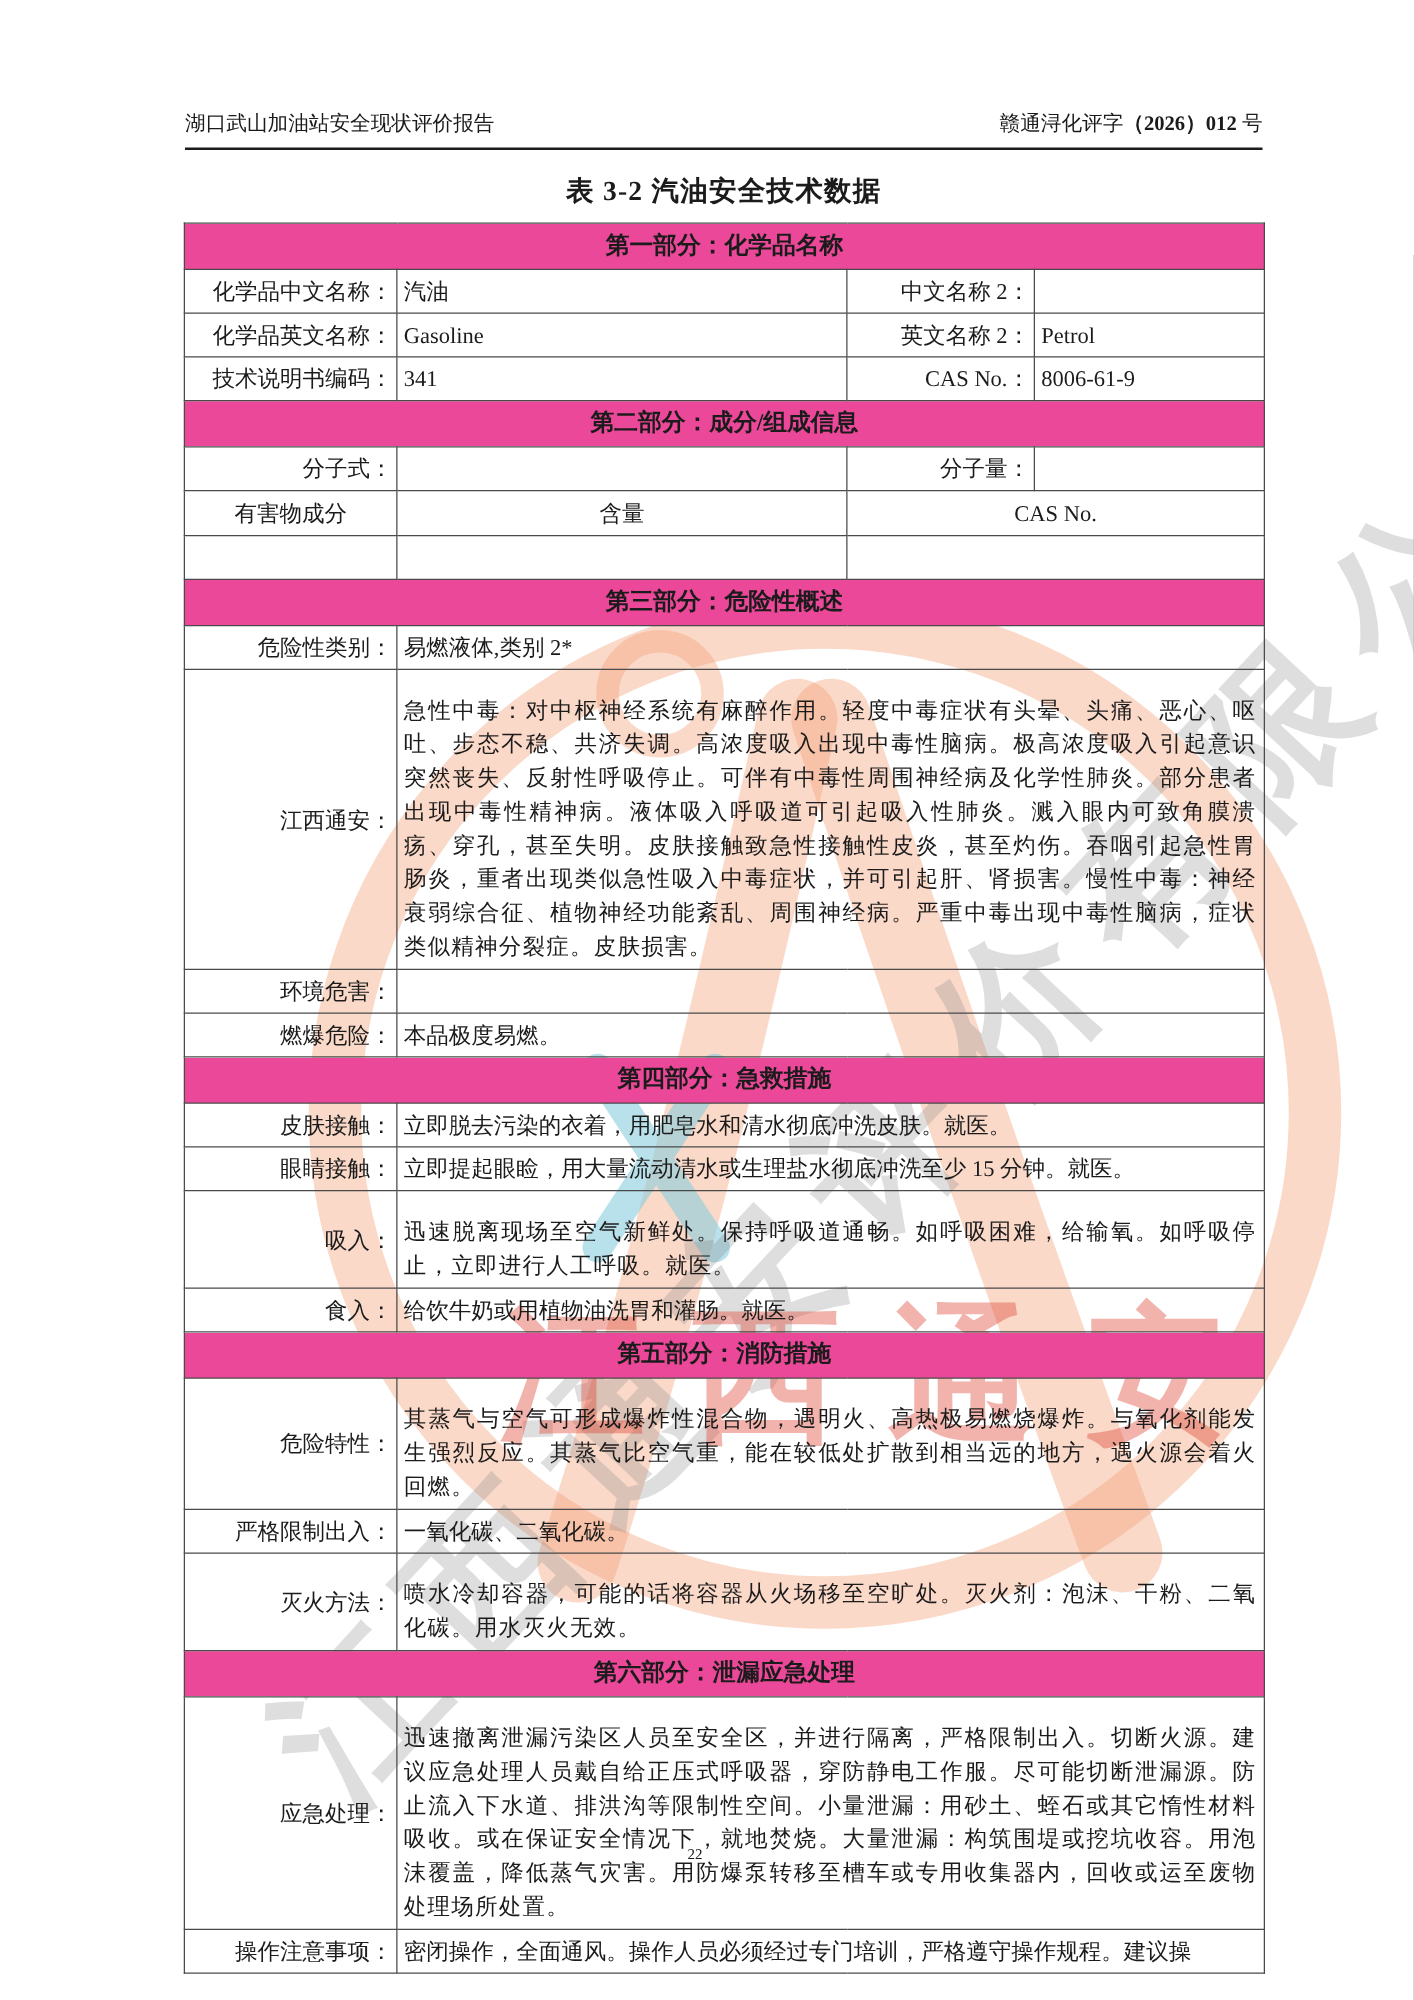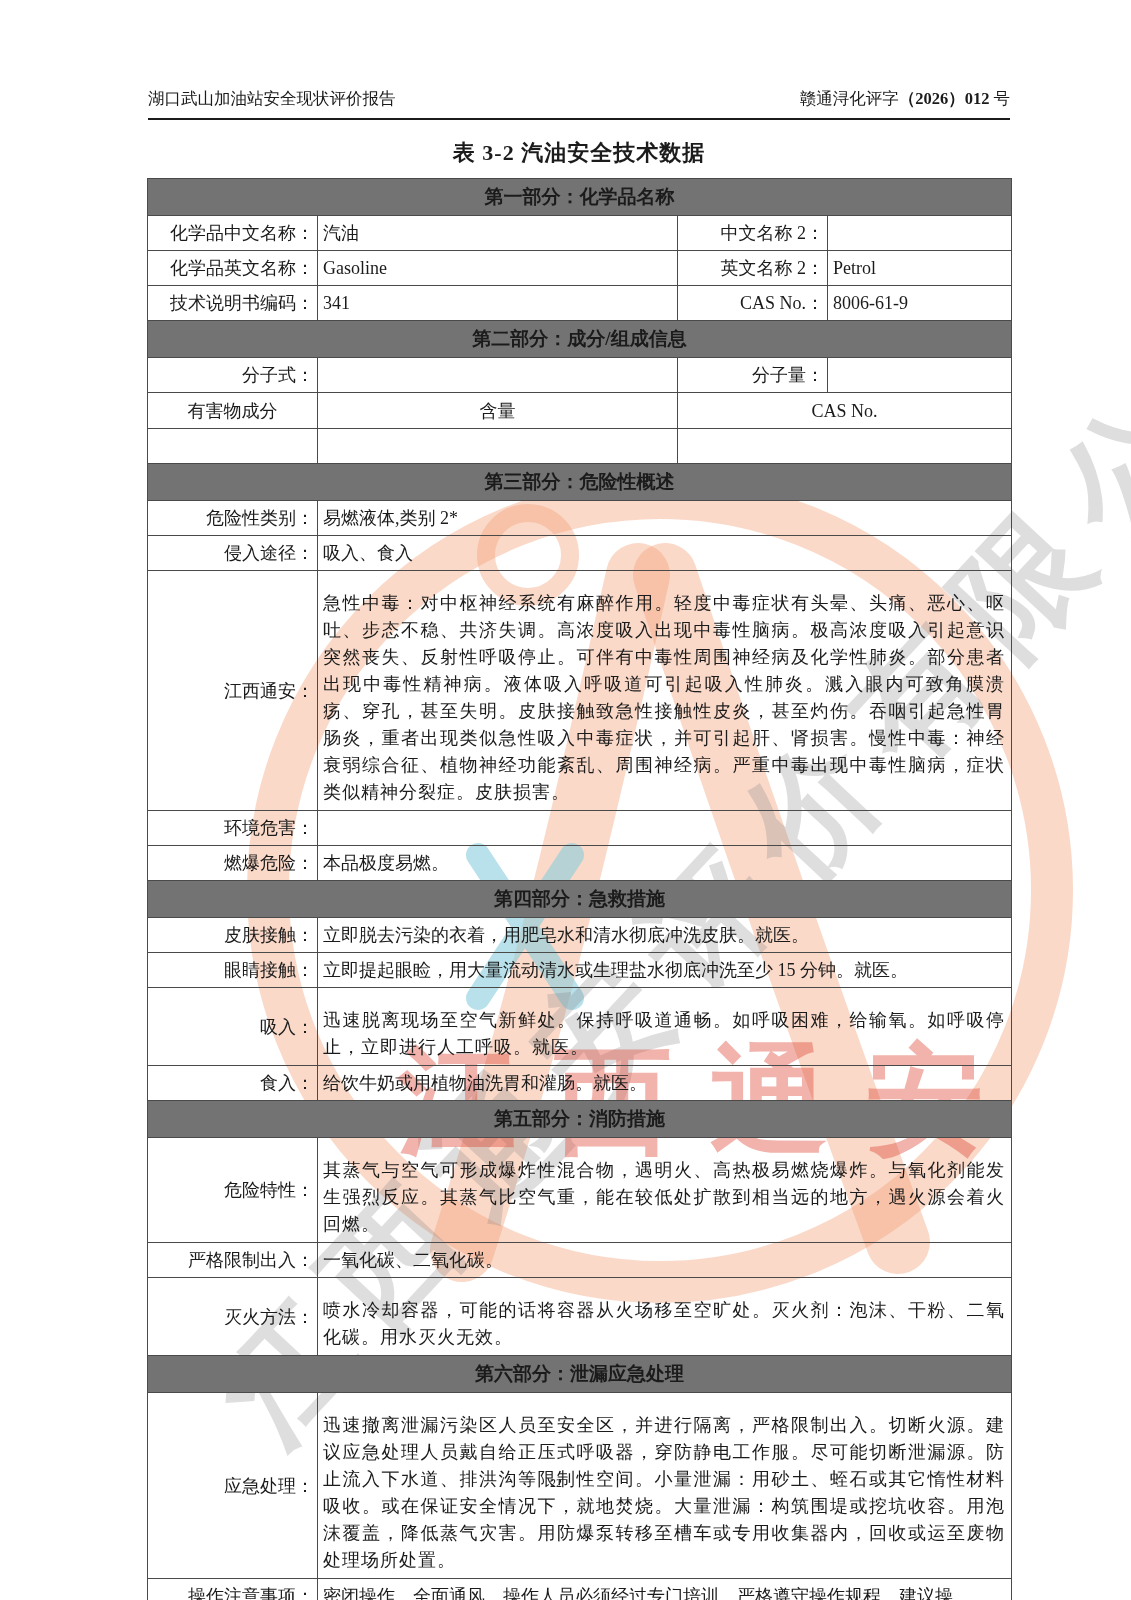--- a/index.html
+++ b/index.html
@@ -52,21 +52,21 @@
   }
   .msds td{
     border:1.2px solid #4a4a4a;
     padding:2px 6px;
     height:30px;
     line-height:26px;
     vertical-align:middle;
     overflow:hidden;
   }
   .msds .sec{
-    background:#737373;
+    background:#ec4899;
     text-align:center;font-weight:bold;font-size:19px;
     height:32px;
   }
   .msds .lbl{text-align:right;padding-right:3px;white-space:nowrap;}
   .msds .val{text-align:left;padding-left:5px;}
   .msds .jst{text-align:justify;text-justify:inter-ideograph;letter-spacing:1px;line-height:27px;padding-top:19px;padding-bottom:4px;}
   .msds .ctr{text-align:center;}
   .pg-footer{
     position:absolute;left:0;top:1476px;width:1112px;
     text-align:center;font-size:12px;
@@ -147,24 +147,20 @@
         </tr>
 
         <tr>
             <td class="sec" colspan="4">第三部分：危险性概述</td>
           </tr>
         <tr>
           <td class="lbl">危险性类别：</td>
           <td class="val" colspan="3">易燃液体,类别 2*</td>
         </tr>
         <tr>
-          <td class="lbl">侵入途径：</td>
-          <td class="val" colspan="3">吸入、食入</td>
-        </tr>
-        <tr>
           <td class="lbl">江西通安：</td>
           <td class="val jst" colspan="3">急性中毒：对中枢神经系统有麻醉作用。轻度中毒症状有头晕、头痛、恶心、呕吐、步态不稳、共济失调。高浓度吸入出现中毒性脑病。极高浓度吸入引起意识突然丧失、反射性呼吸停止。可伴有中毒性周围神经病及化学性肺炎。部分患者出现中毒性精神病。液体吸入呼吸道可引起吸入性肺炎。溅入眼内可致角膜溃疡、穿孔，甚至失明。皮肤接触致急性接触性皮炎，甚至灼伤。吞咽引起急性胃肠炎，重者出现类似急性吸入中毒症状，并可引起肝、肾损害。慢性中毒：神经衰弱综合征、植物神经功能紊乱、周围神经病。严重中毒出现中毒性脑病，症状类似精神分裂症。皮肤损害。</td>
         </tr>
         <tr>
           <td class="lbl">环境危害：</td>
           <td class="val" colspan="3"></td>
         </tr>
         <tr>
           <td class="lbl">燃爆危险：</td>
           <td class="val" colspan="3">本品极度易燃。</td>

